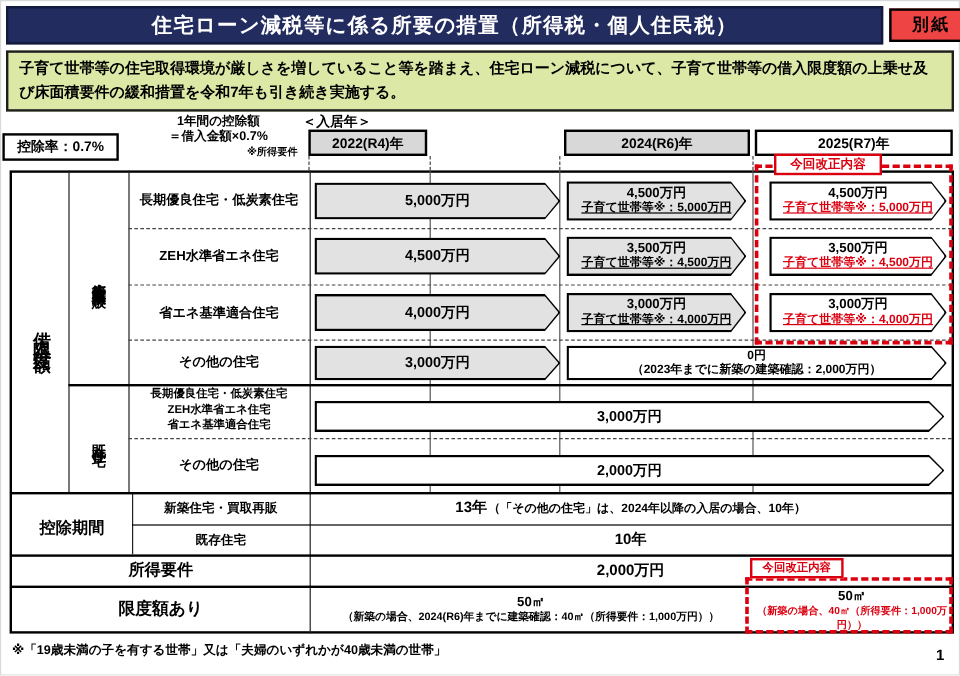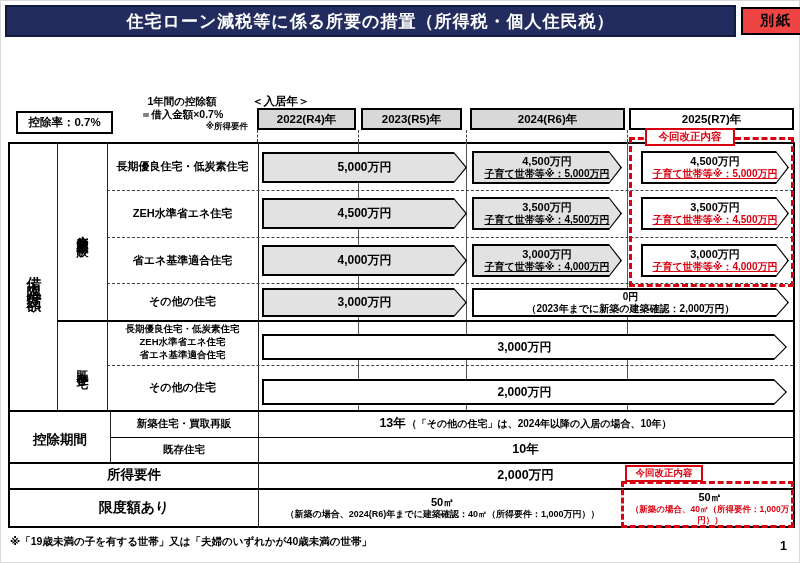--- a/index.html
+++ b/index.html
@@ -14,21 +14,21 @@
                display:flex; align-items:center; justify-content:center; }
   .title-bar .t { color:#fff; font-size:17px; letter-spacing:1px; }
   .appendix { position:absolute; left:741px; top:7px; width:70px; height:28px;
               background:#ef4444; border:2px solid #000; display:flex; align-items:center;
               justify-content:center; font-size:14px; letter-spacing:2px; }
   .intro { position:absolute; left:5px; top:42px; width:790px; height:51px;
            background:#DCE8A6; border:2px solid #1e1e1e; padding:3px 9px;
            font-size:12.5px; line-height:1.6; }
 
   
-  .rate-box { position:absolute; left:16px; top:111px; width:97px; height:23px;
+  .rate-box { position:absolute; left:2px; top:111px; width:97px; height:23px;
               border:2px solid #000; display:flex; align-items:center; justify-content:center;
               font-size:11.5px; background:#fff; }
   .rate-note { position:absolute; left:116px; top:95px; width:132px; text-align:center;
                font-size:10.5px; line-height:1.25; }
   .rate-note .small { display:block; font-size:8.5px; text-align:right; }
   .move-in { position:absolute; left:252px; top:94px; font-size:11.5px; }
   .ybox { position:absolute; top:108px; height:22px; border:2px solid #000;
           display:flex; align-items:center; justify-content:center; font-size:11.5px;
           background:#D8D8D8; }
   .ybox.white { background:#fff; }
@@ -75,31 +75,33 @@
 </head>
 <body>
 
 <div class="page">
 
   <div class="title-bar">
     <span class="t">住宅ローン減税等に係る所要の措置（所得税・個人住民税）</span>
   </div>
   <div class="appendix">別紙</div>
 
+  <div class="intro">
+    <span>子育て世帯等の住宅取得環境が厳しさを増していること等を踏まえ、住宅ローン減税について、子育て世帯等の借入限度額の上乗せ及び床面積要件の緩和措置を令和7年も引き続き実施する。</span>
+  </div>
 
   <div class="rate-box">控除率：0.7%</div>
   <div class="rate-note">
     <span>1年間の控除額</span><br>
     <span>＝借入金額×0.7%</span>
     <span class="small">※所得要件</span>
   </div>
   <div class="move-in">＜入居年＞</div>
 
   <div class="ybox" style="left:257px;width:99px">2022(R4)年</div>
-  <div class="ybox" style="left:361px;width:101px">2023(R5)年</div>
   <div class="ybox" style="left:470px;width:155px">2024(R6)年</div>
   <div class="ybox white" style="left:629px;width:165px">2025(R7)年</div>
 
   <div class="hdash" style="left:257px"></div>
   <div class="hdash" style="left:358px"></div>
   <div class="hdash" style="left:466px"></div>
   <div class="hdash" style="left:627px"></div>
 
   <div class="value-bg"></div>
   <div class="tbody-frame"></div>

